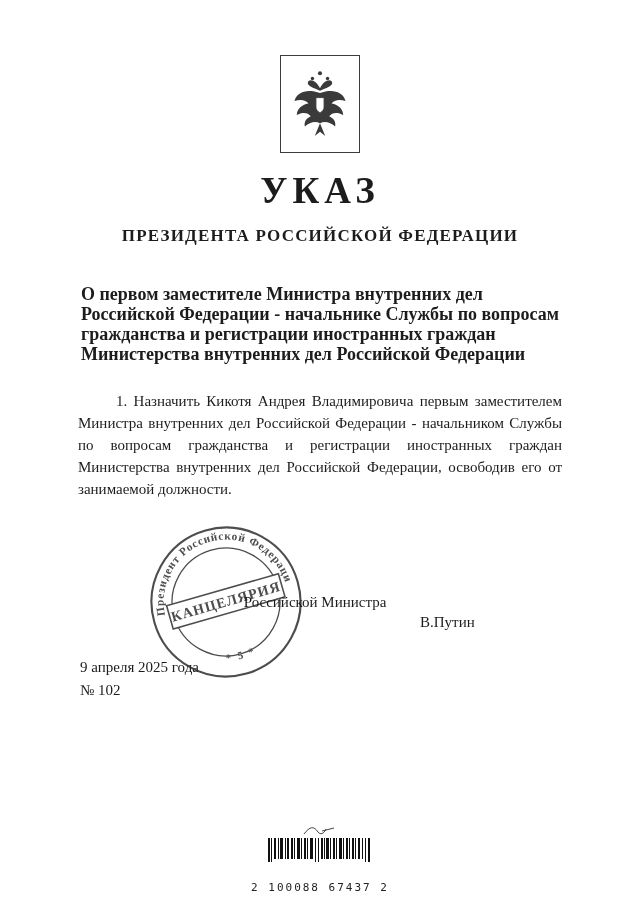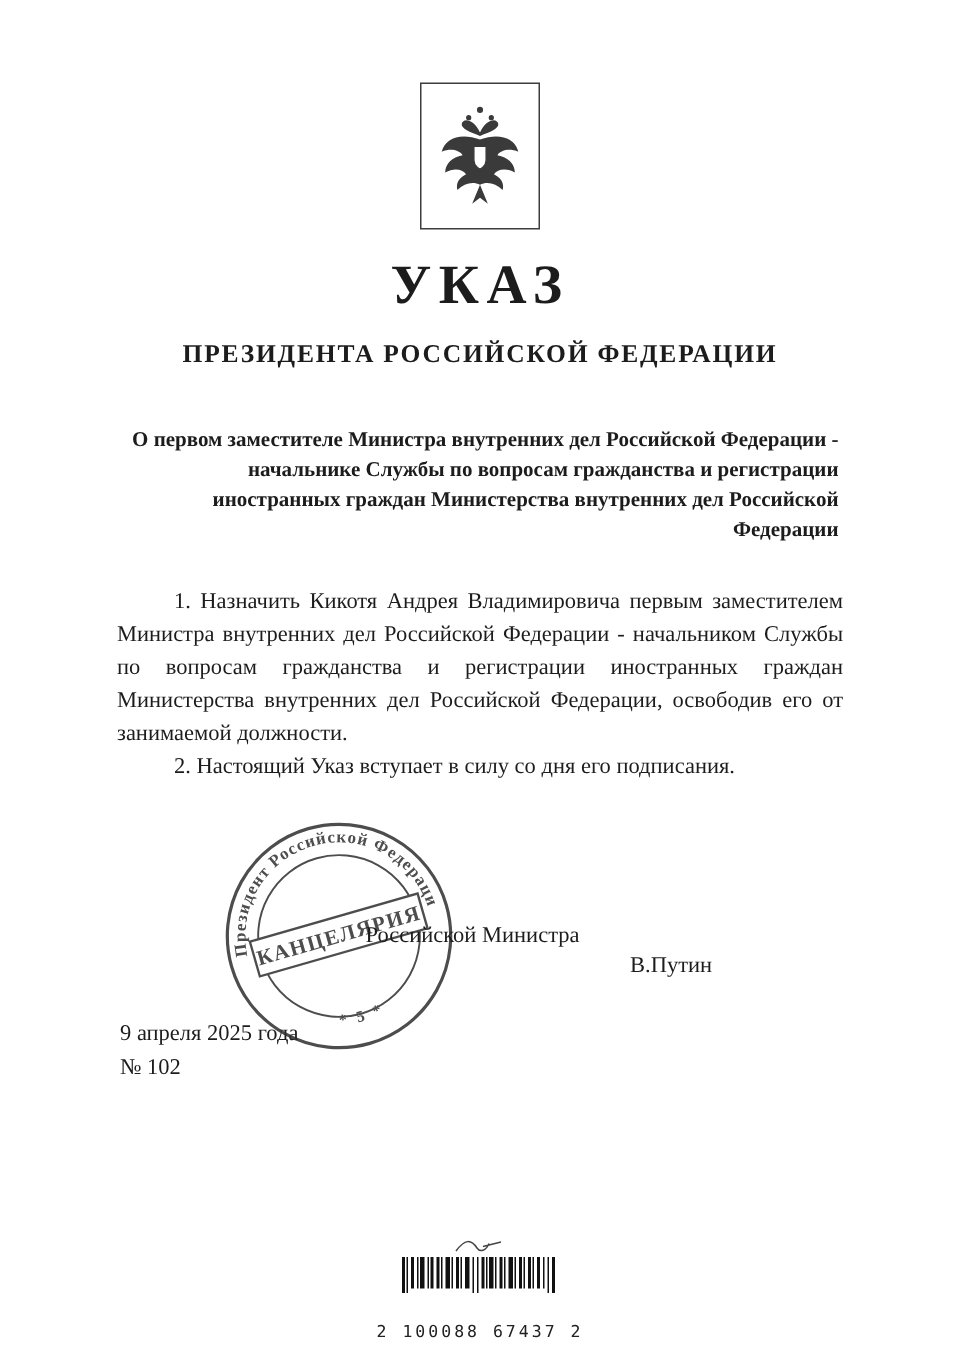--- a/index.html
+++ b/index.html
@@ -29,22 +29,22 @@
   .doc-subtitle {
     margin-top: 14px;
     text-align: center;
     font-size: 17px;
     font-weight: bold;
     letter-spacing: 1.2px;
   }
   .doc-subject {
     margin: 38px auto 0 auto;
     max-width: 478px;
-    text-align: right;
-    font-size: 14px;
+    text-align: left;
+    font-size: 18px;
     font-weight: bold;
     line-height: 20px;
   }
   .body-block { margin: 26px 78px 0 78px; }
   .body-para {
     margin: 0;
     font-size: 15px;
     line-height: 22px;
     text-align: justify;
     text-indent: 38px;
@@ -112,21 +112,20 @@
   </div>
 
   <h1 class="doc-title">УКАЗ</h1>
 
   <div class="doc-subtitle">ПРЕЗИДЕНТА РОССИЙСКОЙ ФЕДЕРАЦИИ</div>
 
   <div class="doc-subject">О первом заместителе Министра внутренних дел Российской Федерации - начальнике Службы по вопросам гражданства и регистрации иностранных граждан Министерства внутренних дел Российской Федерации</div>
 
   <div class="body-block">
     <p class="body-para">1. Назначить Кикотя Андрея Владимировича первым заместителем Министра внутренних дел Российской Федерации - начальником Службы по вопросам гражданства и регистрации иностранных граждан Министерства внутренних дел Российской Федерации, освободив его от занимаемой должности.</p>
-    <p class="body-para">2. Настоящий Указ вступает в силу со дня его подписания.</p>
   </div>
 
   <div class="sig-area">
 
     <div class="stamp">
       <svg viewBox="0 0 220 220" width="156" height="156" aria-hidden="true">
         <defs>
           <path id="arc-top" d="M110,110 m-88,0 a88,88 0 1 1 176,0"></path>
           <path id="arc-bottom" d="M58,182 Q110,204 162,182"></path>
         </defs>

